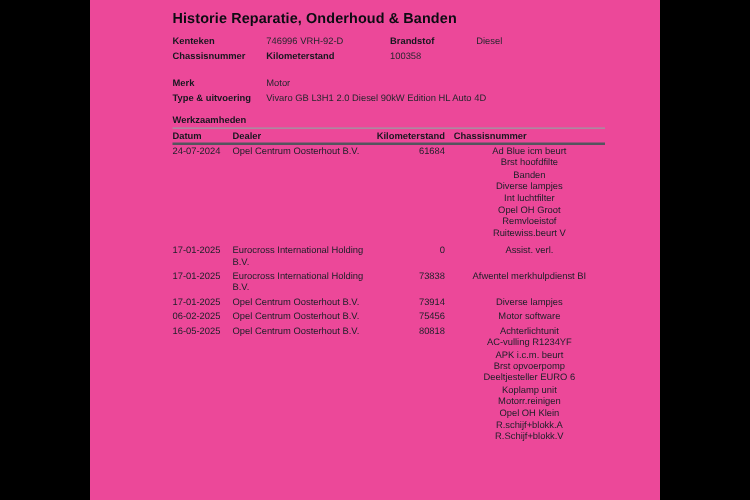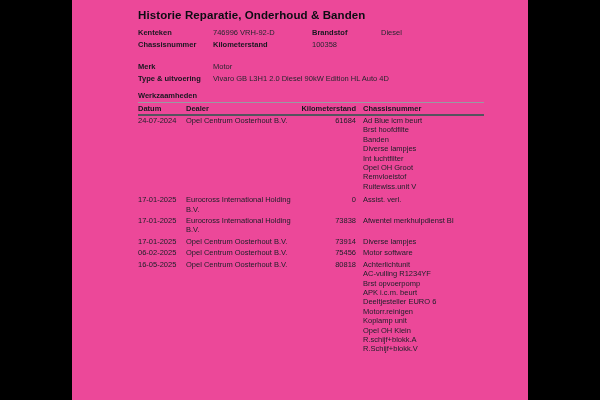--- a/index.html
+++ b/index.html
@@ -32,21 +32,21 @@
   .rule-thin  { margin-top:1px; width:346px; border-top:1px solid #9a9aa2; }
   .rule-thick { width:346px; height:2px; background:#54545e; }
   .wtable { width:346px; }
   .thead { display:flex; font-weight:bold; height:11px; line-height:11px; color:#17171f; }
   .trow  { display:flex; padding:0 0 2px 0; line-height:9.4px; }
   .trow.first { padding-bottom:4px; }
   .c-datum  { width:48px;  flex:none; }
   .c-dealer { width:112px; flex:none; }
   .c-km     { width:58px;  flex:none; text-align:right; }
   .c-oms    { flex:1; padding-left:7px; min-width:0; }
-  .oms-line { line-height:9.4px; }
+  .oms-line { line-height:9.4px;text-align:center; }
 </style>
 </head>
 <body>
 
 <div class="screen">
   <div class="page">
     <div class="content">
 
       <h1 class="title">Historie Reparatie, Onderhoud &amp; Banden</h1>
 
@@ -86,21 +86,21 @@
           <div class="c-dealer">Opel Centrum Oosterhout B.V.</div>
           <div class="c-km">61684</div>
           <div class="c-oms">
               <div class="oms-line">Ad Blue icm beurt</div>
               <div class="oms-line">Brst hoofdfilte</div>
               <div class="oms-line">Banden</div>
               <div class="oms-line">Diverse lampjes</div>
               <div class="oms-line">Int luchtfilter</div>
               <div class="oms-line">Opel OH Groot</div>
               <div class="oms-line">Remvloeistof</div>
-              <div class="oms-line">Ruitewiss.unit V</div>
+              <div class="oms-line">Ruitewiss.beurt V</div>
             </div>
         </div>
 
         <div class="trow">
           <div class="c-datum">17-01-2025</div>
           <div class="c-dealer">Eurocross International Holding B.V.</div>
           <div class="c-km">0</div>
           <div class="c-oms">
               <div class="oms-line">Assist. verl.</div>
             </div>
@@ -133,25 +133,25 @@
             </div>
         </div>
 
         <div class="trow">
           <div class="c-datum">16-05-2025</div>
           <div class="c-dealer">Opel Centrum Oosterhout B.V.</div>
           <div class="c-km">80818</div>
           <div class="c-oms">
               <div class="oms-line">Achterlichtunit</div>
               <div class="oms-line">AC-vulling R1234YF</div>
+              <div class="oms-line">APK i.c.m. beurt</div>
               <div class="oms-line">Brst opvoerpomp</div>
-              <div class="oms-line">APK i.c.m. beurt</div>
               <div class="oms-line">Deeltjesteller EURO 6</div>
+              <div class="oms-line">Koplamp unit</div>
               <div class="oms-line">Motorr.reinigen</div>
-              <div class="oms-line">Koplamp unit</div>
               <div class="oms-line">Opel OH Klein</div>
               <div class="oms-line">R.schijf+blokk.A</div>
               <div class="oms-line">R.Schijf+blokk.V</div>
             </div>
         </div>
       </div>
 
     </div>
   </div>
 </div>

